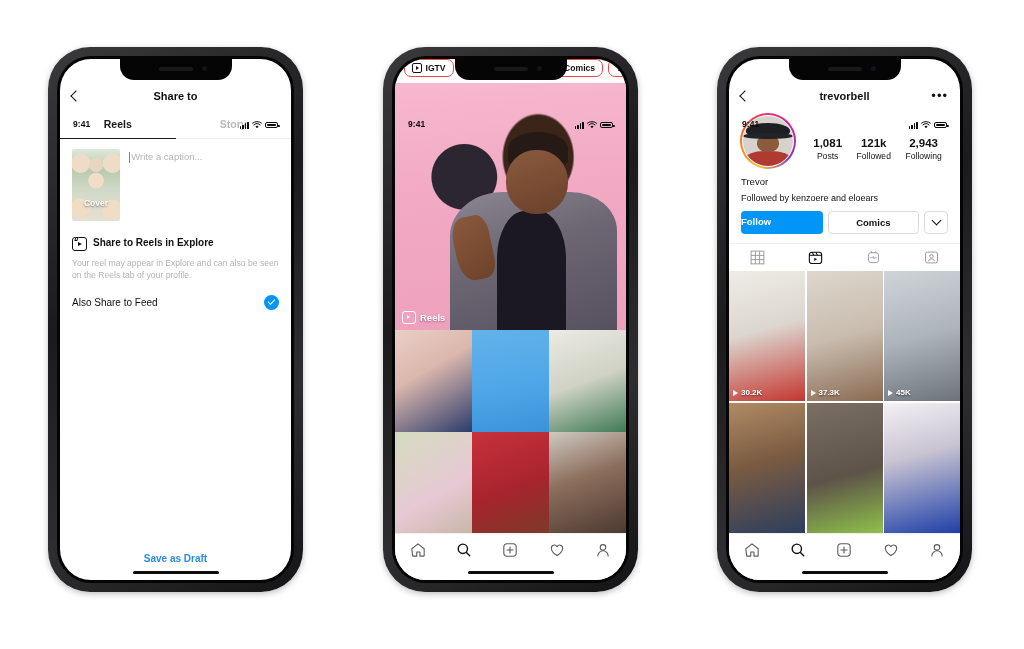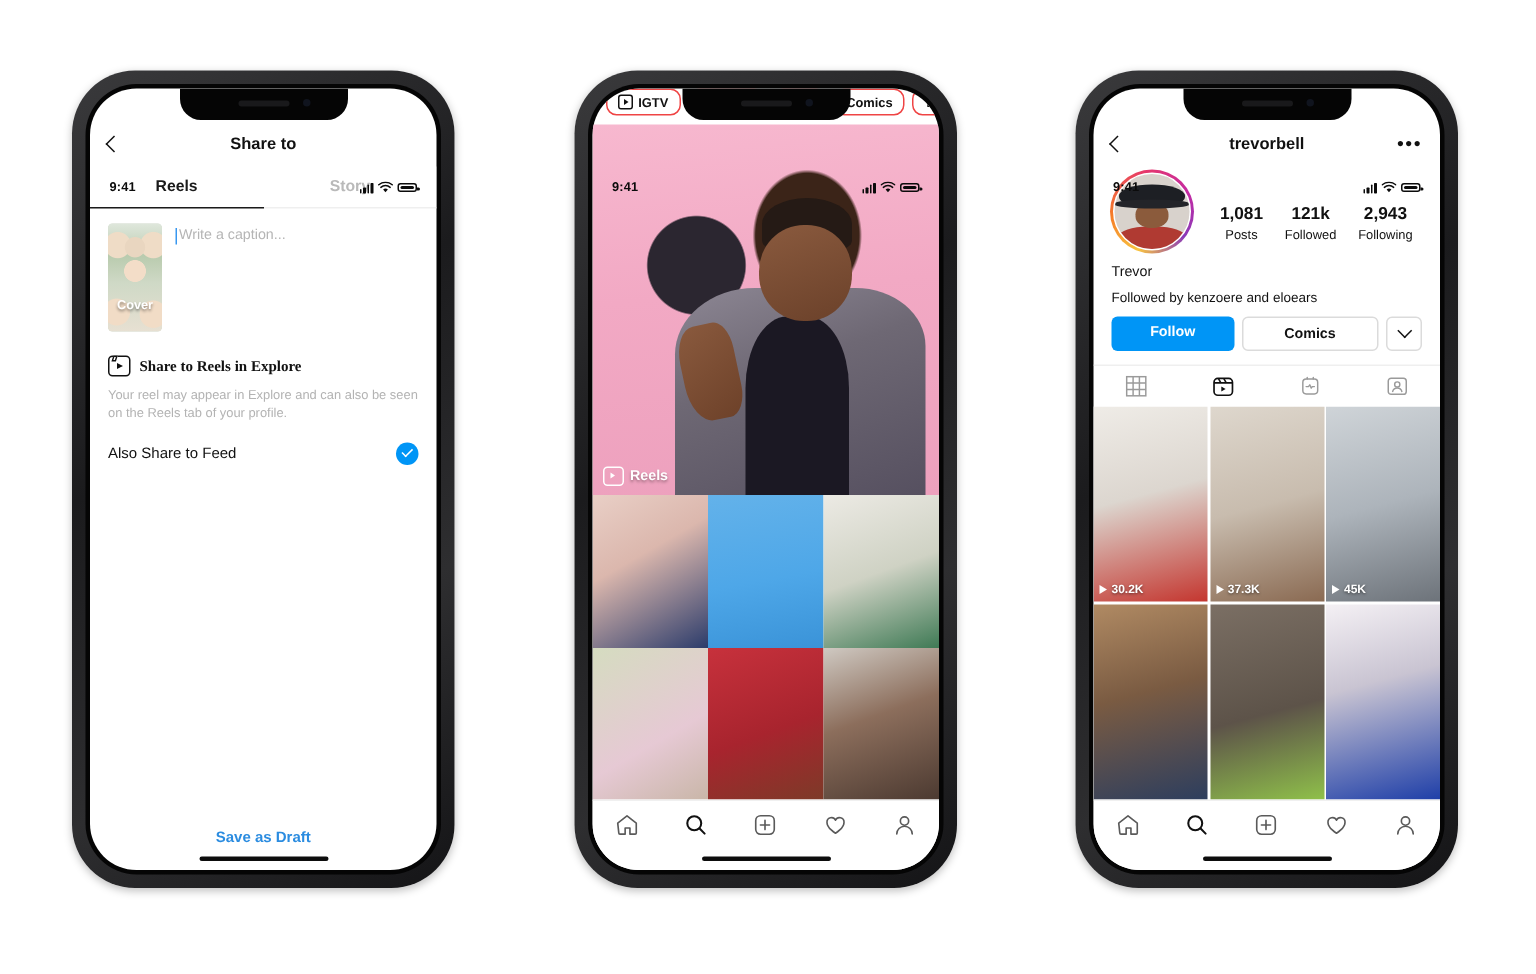--- a/index.html
+++ b/index.html
@@ -74,21 +74,21 @@
   }
   .dots{margin-left:auto;font-size:13px;line-height:6px;color:#111;letter-spacing:1px;}
   .tabs{display:flex;flex:none;border-bottom:1px solid #efefef;background:#fff;}
   .tab{flex:1;text-align:center;padding:7px 0 8px;font-size:10.5px;font-weight:bold;
     color:#b9b9b9;position:relative;cursor:pointer;}
   .tab.active{color:#1a1a1a;}
   .tab.active::after{content:"";position:absolute;left:0;right:0;bottom:-1px;height:1.5px;background:#1a1a1a;}
 
   .caption-row{display:flex;gap:9px;padding:10px 12px 0;flex:none;}
   .cover{
-    width:36px;height:72px;border-radius:3px;overflow:hidden;position:relative;
+    width:48px;height:72px;border-radius:3px;overflow:hidden;position:relative;
     flex:none;background:#cfd7c9;
   }
   .cover .cv-img{position:absolute;inset:0;
     background:
       radial-gradient(circle at 50% 44%, #f3ddc8 0 16%, transparent 17%),
       radial-gradient(circle at 50% 22%, #e9d6c0 0 11%, transparent 12%),
       radial-gradient(circle at 18% 20%, #efdcc6 0 13%, transparent 14%),
       radial-gradient(circle at 84% 20%, #efdcc6 0 13%, transparent 14%),
       radial-gradient(circle at 16% 82%, #f1dcc6 0 13%, transparent 14%),
       radial-gradient(circle at 84% 84%, #f1dcc6 0 13%, transparent 14%),
@@ -96,21 +96,21 @@
   }
   .cover .cv-lbl{
     position:absolute;left:0;right:0;bottom:13px;text-align:center;
     color:#fff;font-size:8.5px;font-weight:bold;text-shadow:0 1px 2px rgba(0,0,0,.45);
   }
   .cap-field{flex:1;padding-top:2px;display:flex;align-items:flex-start;}
   .caret{width:1.3px;height:11px;background:#3897f0;margin-right:1px;margin-top:1px;}
   .cap-ph{font-size:9.5px;color:#b5b5b5;}
 
   .explore-block{padding:16px 12px 0;flex:none;}
-  .exp-head{display:flex;align-items:center;gap:6px;font-family:Liberation Serif, serif;}
+  .exp-head{display:flex;align-items:flex-start;gap:6px;}
   .reel-ico{
     width:13px;height:12px;border:1.3px solid #111;border-radius:3px;position:relative;flex:none;
   }
   .reel-ico::before{content:"";position:absolute;top:-1.3px;left:2px;width:2.5px;height:3.5px;
     background:#fff;border:1.3px solid #111;transform:skewX(-18deg);box-sizing:border-box;}
   .reel-ico::after{content:"";position:absolute;top:3.5px;left:4.6px;
     border-left:4px solid #111;border-top:2.6px solid transparent;border-bottom:2.6px solid transparent;}
   .exp-title{font-size:10px;font-weight:bold;color:#111;}
   .exp-sub{font-size:8.6px;color:#b3b3b3;line-height:1.45;margin-top:6px;}
   .feed-row{display:flex;align-items:center;justify-content:space-between;margin-top:13px;}
@@ -220,21 +220,21 @@
   .stats{display:flex;flex:1;justify-content:space-around;align-items:center;}
   .stat{text-align:center;margin-top:15px;}
   .stat .num{font-size:11.5px;font-weight:bold;color:#111;line-height:1.25;}
   .stat .lbl{font-size:8.6px;color:#111;}
   .pf-bio{padding:7px 12px 0;flex:none;}
   .pf-name{font-size:9.5px;color:#111;}
   .pf-follow{font-size:9px;color:#111;margin-top:6px;}
   .pf-follow b{font-weight:normal;}
   .pf-actions{display:flex;gap:5px;padding:8px 12px 0;flex:none;align-items:stretch;}
   .btn-follow{
-    flex:1.05;background:#0095f6;color:#fff;border-radius:4px;text-align:center;
+    flex:1.05;background:#0095f6;color:#fff;border-radius:4px;
     padding:5px 0;font-size:9.5px;font-weight:bold;cursor:pointer;
   }
   .btn-msg{
     flex:1.15;border:1px solid #dbdbdb;border-radius:4px;text-align:center;
     padding:5px 0;font-size:9.5px;font-weight:bold;color:#111;cursor:pointer;
   }
   .btn-caret{
     width:22px;border:1px solid #dbdbdb;border-radius:4px;display:flex;
     align-items:center;justify-content:center;cursor:pointer;
   }

